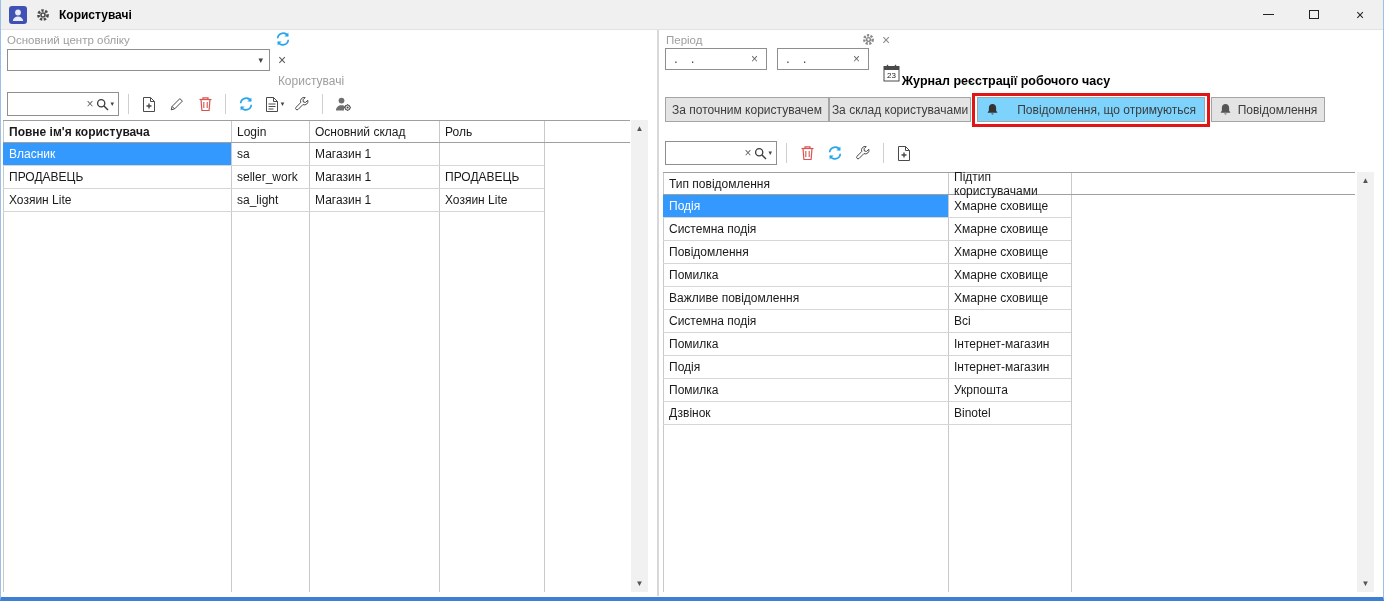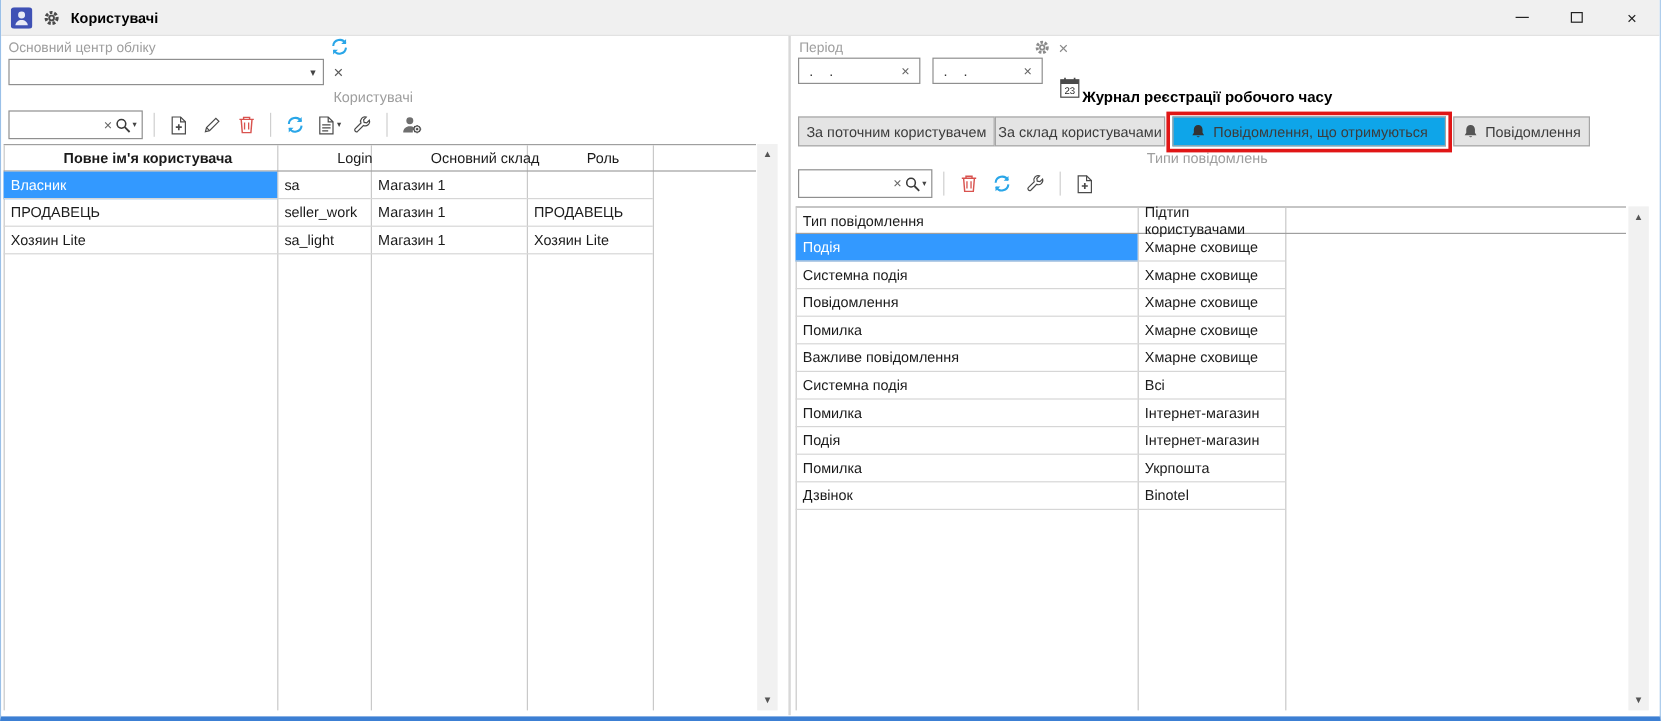--- a/index.html
+++ b/index.html
@@ -48,38 +48,38 @@
   .mag .dd { font-size:7px; color:#444; margin-left:1px; }
   .tsep { width:1px; height:20px; background:#cfcfcf; margin:0 3px; flex:0 0 auto; }
   .tbtn { min-width:22px; height:22px; display:flex; align-items:center; justify-content:center; gap:1px; }
   .tbtn .dd { font-size:7px; color:#444; }
 
   
   .grid { position:absolute; background:#fff; border-top:1px solid #9f9f9f; }
   .vline { position:absolute; top:0; bottom:0; width:1px; background:#c9c9c9; z-index:0; }
   .ghead { position:relative; display:flex; height:22px; border-bottom:1px solid #9f9f9f; z-index:1; }
   .ghead .cell { height:100%; display:flex; align-items:center; padding:0 6px; }
-  .bold { font-weight:bold;margin-left:44px; }
+  .bold { font-weight:bold; }
   .trow { position:relative; display:flex; height:23px; z-index:1; }
   .trow .cell { height:100%; display:flex; align-items:center; padding:0 6px;
                 border-bottom:1px solid #d6d6d6; overflow:hidden; white-space:nowrap; }
   .trow.selected .cell:first-child { background:#3399ff; color:#fff; }
   .lc0{width:228px}.lc1{width:78px}.lc2{width:130px}.lc3{width:105px}
   .rc0{width:285px}.rc1{width:123px}
 
   .scrollbar { position:absolute; width:17px; background:#f1f1f1;
                display:flex; flex-direction:column; justify-content:space-between; align-items:center; }
   .sarrow { font-size:8px; color:#555; height:17px; width:100%;
             display:flex; align-items:center; justify-content:center; }
 
   
   .tab { position:absolute; top:67px; height:25px; border:1px solid #a5a5a5; background:#e4e4e4;
          display:flex; align-items:center; justify-content:center; gap:6px;
          color:#3c3c3c; padding:0 8px; white-space:nowrap; }
-  .tab.active { background:#0ea5e9; z-index:2; }
+  .tab.active { background:#7dd3fc; z-index:2;justify-content:space-between; }
   .red-box { position:absolute; border:3px solid #e01616; z-index:6; }
 
   .datebox { position:absolute; height:22px; border:1px solid #8f8f8f; background:#fff;
              display:flex; align-items:center; padding:0 5px; top:18px; }
   .datebox .val { flex:1; color:#333; white-space:pre; }
 </style>
 </head>
 <body>
 
 <div class="window">
@@ -303,21 +303,20 @@
         <span style="display:flex;">
           <svg width="13" height="13" viewBox="0 0 14 14">
               <path d="M7 1.2c2.3 0 3.9 1.7 3.9 4v2.9l1.4 2.3H1.7l1.4-2.3V5.2c0-2.3 1.6-4 3.9-4z" fill="#555"></path>
               <path d="M5.6 11.3a1.5 1.5 0 0 0 2.8 0z" fill="#555"></path>
             </svg>
         </span>
         <span>Повідомлення</span>
       </div>
       <div class="red-box" style="left:311px; top:63px; width:238px; height:34px;"></div>
 
-      <div class="section-label" style="left:0; top:95px; width:690px;">Типи повідомлень</div>
 
       <div class="toolbar" style="left:4px; top:110px;">
         <div class="searchbox">
           <input value="" style="">
           <span class="sx">×</span>
           <span class="mag">
             <svg width="13" height="13" viewBox="0 0 13 13">
                 <circle cx="5.2" cy="5.2" r="3.6" fill="none" stroke="#3a3a3a" stroke-width="1.3"></circle>
                 <line x1="8" y1="8" x2="12" y2="12" stroke="#3a3a3a" stroke-width="1.5"></line>
               </svg>

